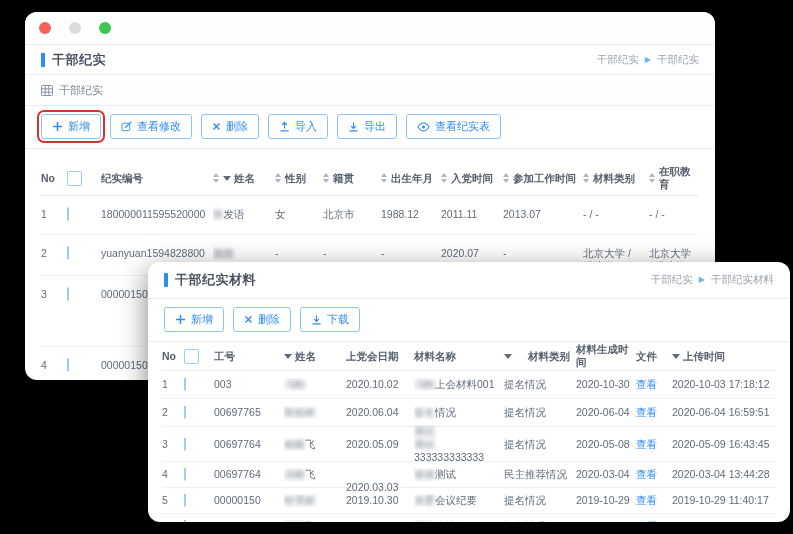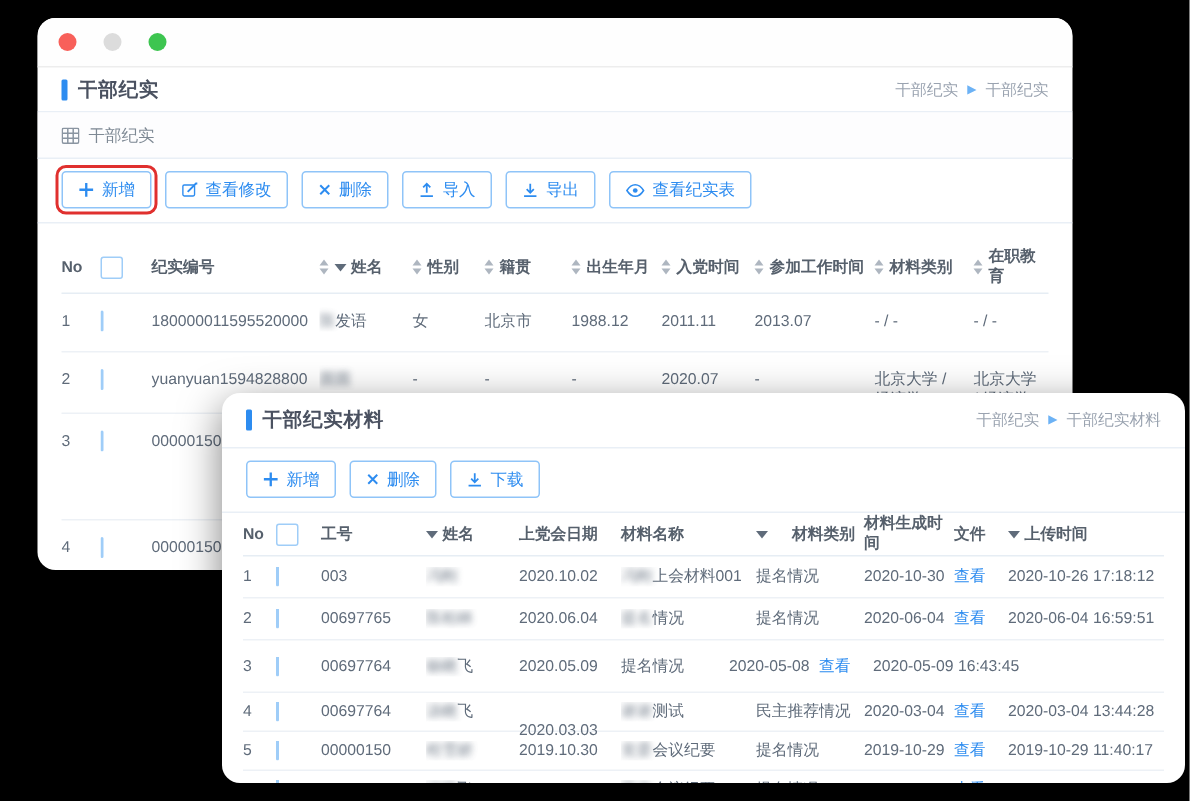--- a/index.html
+++ b/index.html
@@ -344,40 +344,41 @@
       <div class="t-row" style="height: 27px;">
         <div class="t-cell" style="width: 22px; flex: 0 0 auto;">1</div>
         <div class="t-cell" style="width: 30px; flex: 0 0 auto;"><span class="checkbox"></span></div>
         <div class="t-cell" style="width: 70px; flex: 0 0 auto;">003</div>
         <div class="t-cell" style="width: 62px; flex: 0 0 auto;"><span class="blur">冯刚</span></div>
         <div class="t-cell" style="width: 68px; flex: 0 0 auto;">2020.10.02</div>
         <div class="t-cell" style="width: 90px; flex: 0 0 auto;"><span class="blur">冯刚</span><span>上会材料001</span></div>
         <div class="t-cell" style="width: 72px; flex: 0 0 auto;">提名情况</div>
         <div class="t-cell" style="width: 60px; flex: 0 0 auto;">2020-10-30</div>
         <div class="t-cell" style="width: 36px; flex: 0 0 auto;"><span class="link">查看</span></div>
-        <div class="t-cell" style="width: 104px; flex: 0 0 auto;">2020-10-26 17:18:12</div>
+        <div class="t-cell" style="width: 104px; flex: 0 0 auto;">2020-10-03 17:18:12</div>
       </div>
       <div class="t-row" style="height: 27px;">
         <div class="t-cell" style="width: 22px; flex: 0 0 auto;">2</div>
         <div class="t-cell" style="width: 30px; flex: 0 0 auto;"><span class="checkbox"></span></div>
         <div class="t-cell" style="width: 70px; flex: 0 0 auto;">00697765</div>
         <div class="t-cell" style="width: 62px; flex: 0 0 auto;"><span class="blur">陈柏林</span></div>
         <div class="t-cell" style="width: 68px; flex: 0 0 auto;">2020.06.04</div>
         <div class="t-cell" style="width: 90px; flex: 0 0 auto;"><span class="blur">提名</span><span>情况</span></div>
         <div class="t-cell" style="width: 72px; flex: 0 0 auto;">提名情况</div>
         <div class="t-cell" style="width: 60px; flex: 0 0 auto;">2020-06-04</div>
         <div class="t-cell" style="width: 36px; flex: 0 0 auto;"><span class="link">查看</span></div>
         <div class="t-cell" style="width: 104px; flex: 0 0 auto;">2020-06-04 16:59:51</div>
       </div>
       <div class="t-row" style="height: 34px;">
         <div class="t-cell" style="width: 22px; flex: 0 0 auto;">3</div>
         <div class="t-cell" style="width: 30px; flex: 0 0 auto;"><span class="checkbox"></span></div>
         <div class="t-cell" style="width: 70px; flex: 0 0 auto;">00697764</div>
         <div class="t-cell" style="width: 62px; flex: 0 0 auto;"><span class="blur">杨晓</span><span>飞</span></div>
         <div class="t-cell" style="width: 68px; flex: 0 0 auto;">2020.05.09</div>
+        <div class="t-cell" style="width: 90px; flex: 0 0 auto;"><span class="blur">测试</span><br><span class="blur">测试</span><span>333333333333</span></div>
         <div class="t-cell" style="width: 72px; flex: 0 0 auto;">提名情况</div>
         <div class="t-cell" style="width: 60px; flex: 0 0 auto;">2020-05-08</div>
         <div class="t-cell" style="width: 36px; flex: 0 0 auto;"><span class="link">查看</span></div>
         <div class="t-cell" style="width: 104px; flex: 0 0 auto;">2020-05-09 16:43:45</div>
       </div>
       <div class="t-row" style="height: 25px;">
         <div class="t-cell" style="width: 22px; flex: 0 0 auto;">4</div>
         <div class="t-cell" style="width: 30px; flex: 0 0 auto;"><span class="checkbox"></span></div>
         <div class="t-cell" style="width: 70px; flex: 0 0 auto;">00697764</div>
         <div class="t-cell" style="width: 62px; flex: 0 0 auto;"><span class="blur">汤晓</span><span>飞</span></div>

